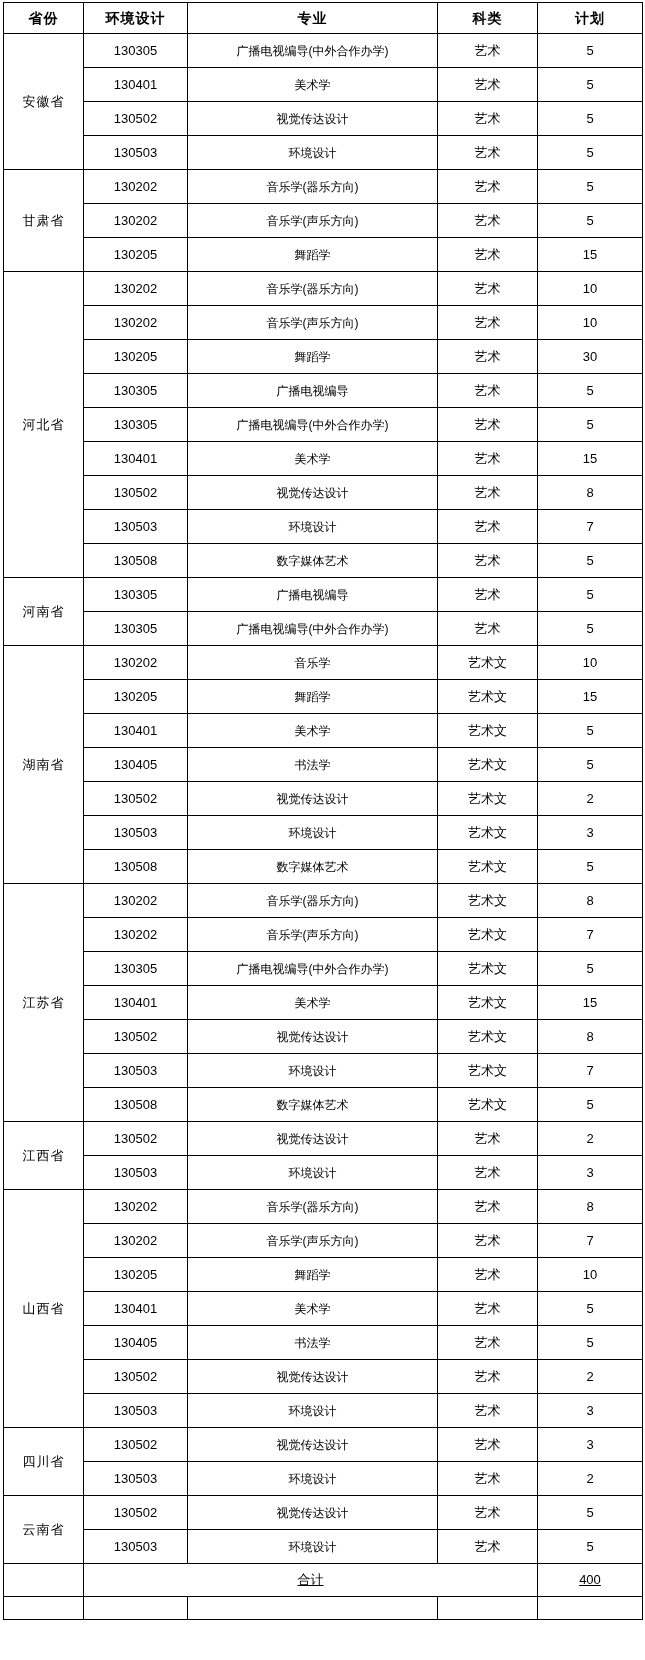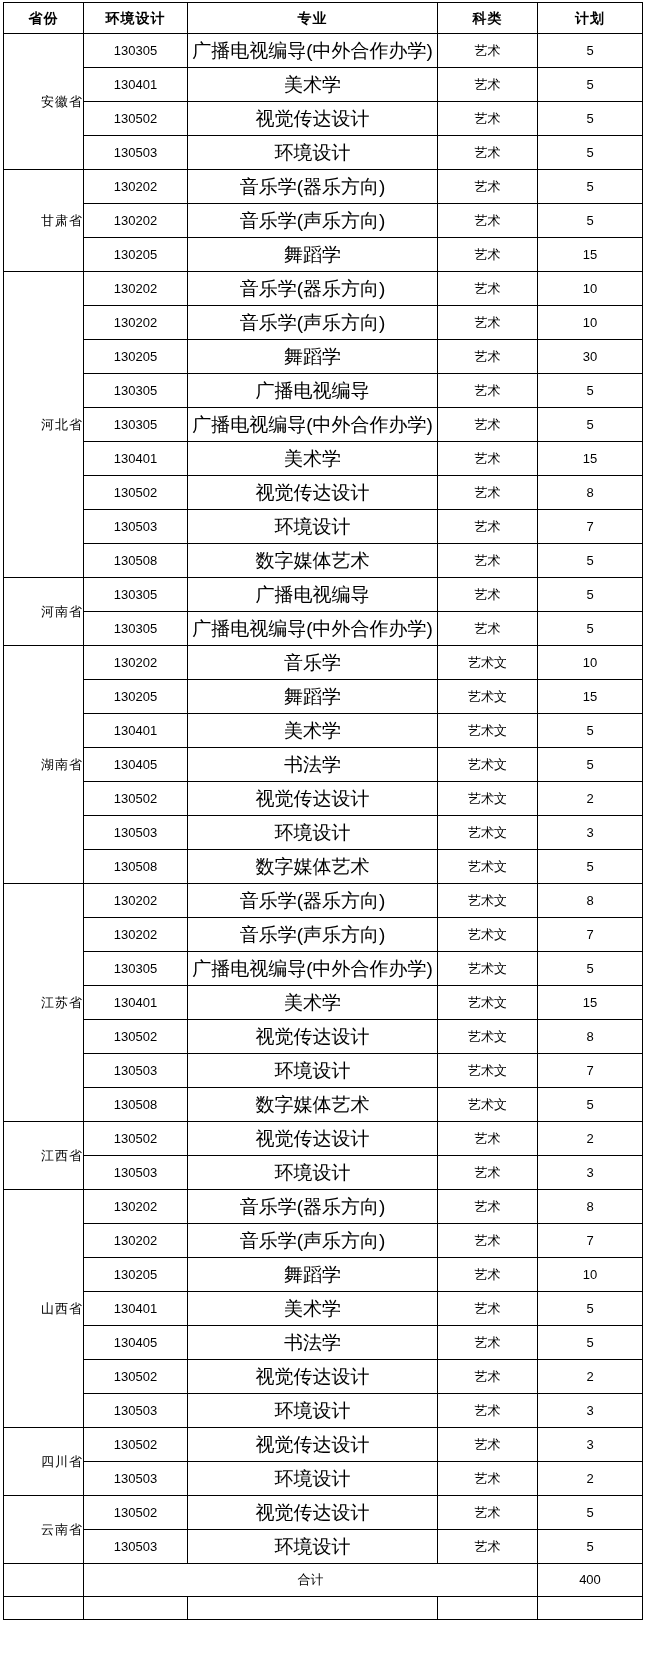--- a/index.html
+++ b/index.html
@@ -40,30 +40,30 @@
     overflow: hidden;
   }
   table.plan thead th {
     font-weight: bold;
     font-size: 14px;
     height: 30px;
     letter-spacing: 1px;
   }
   table.plan td.prov {
     letter-spacing: 1px;
-    text-align: right;
   }
   table.plan td.major {
-    font-size: 19px;
+    font-size: 12px;
   }
   table.plan td.total-label {
     font-size: 13px;
   }
   table.plan tr.total-row td {
     height: 32px;
+    text-decoration: underline;
   }
   table.plan tr.last-blank td {
     height: 22px;
   }
 </style>
 </head>
 <body>
 
 <div id="sheet">
   <table class="plan">

